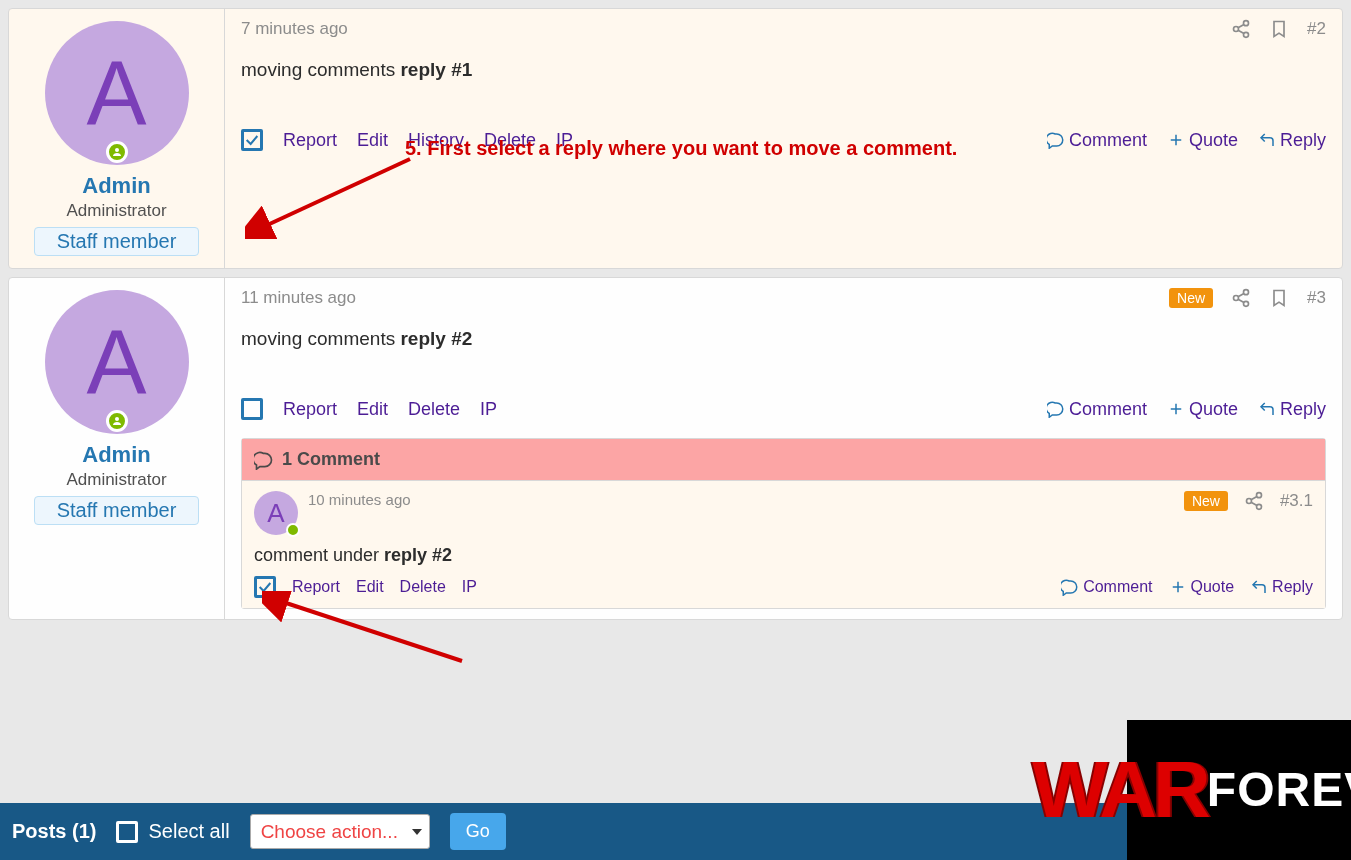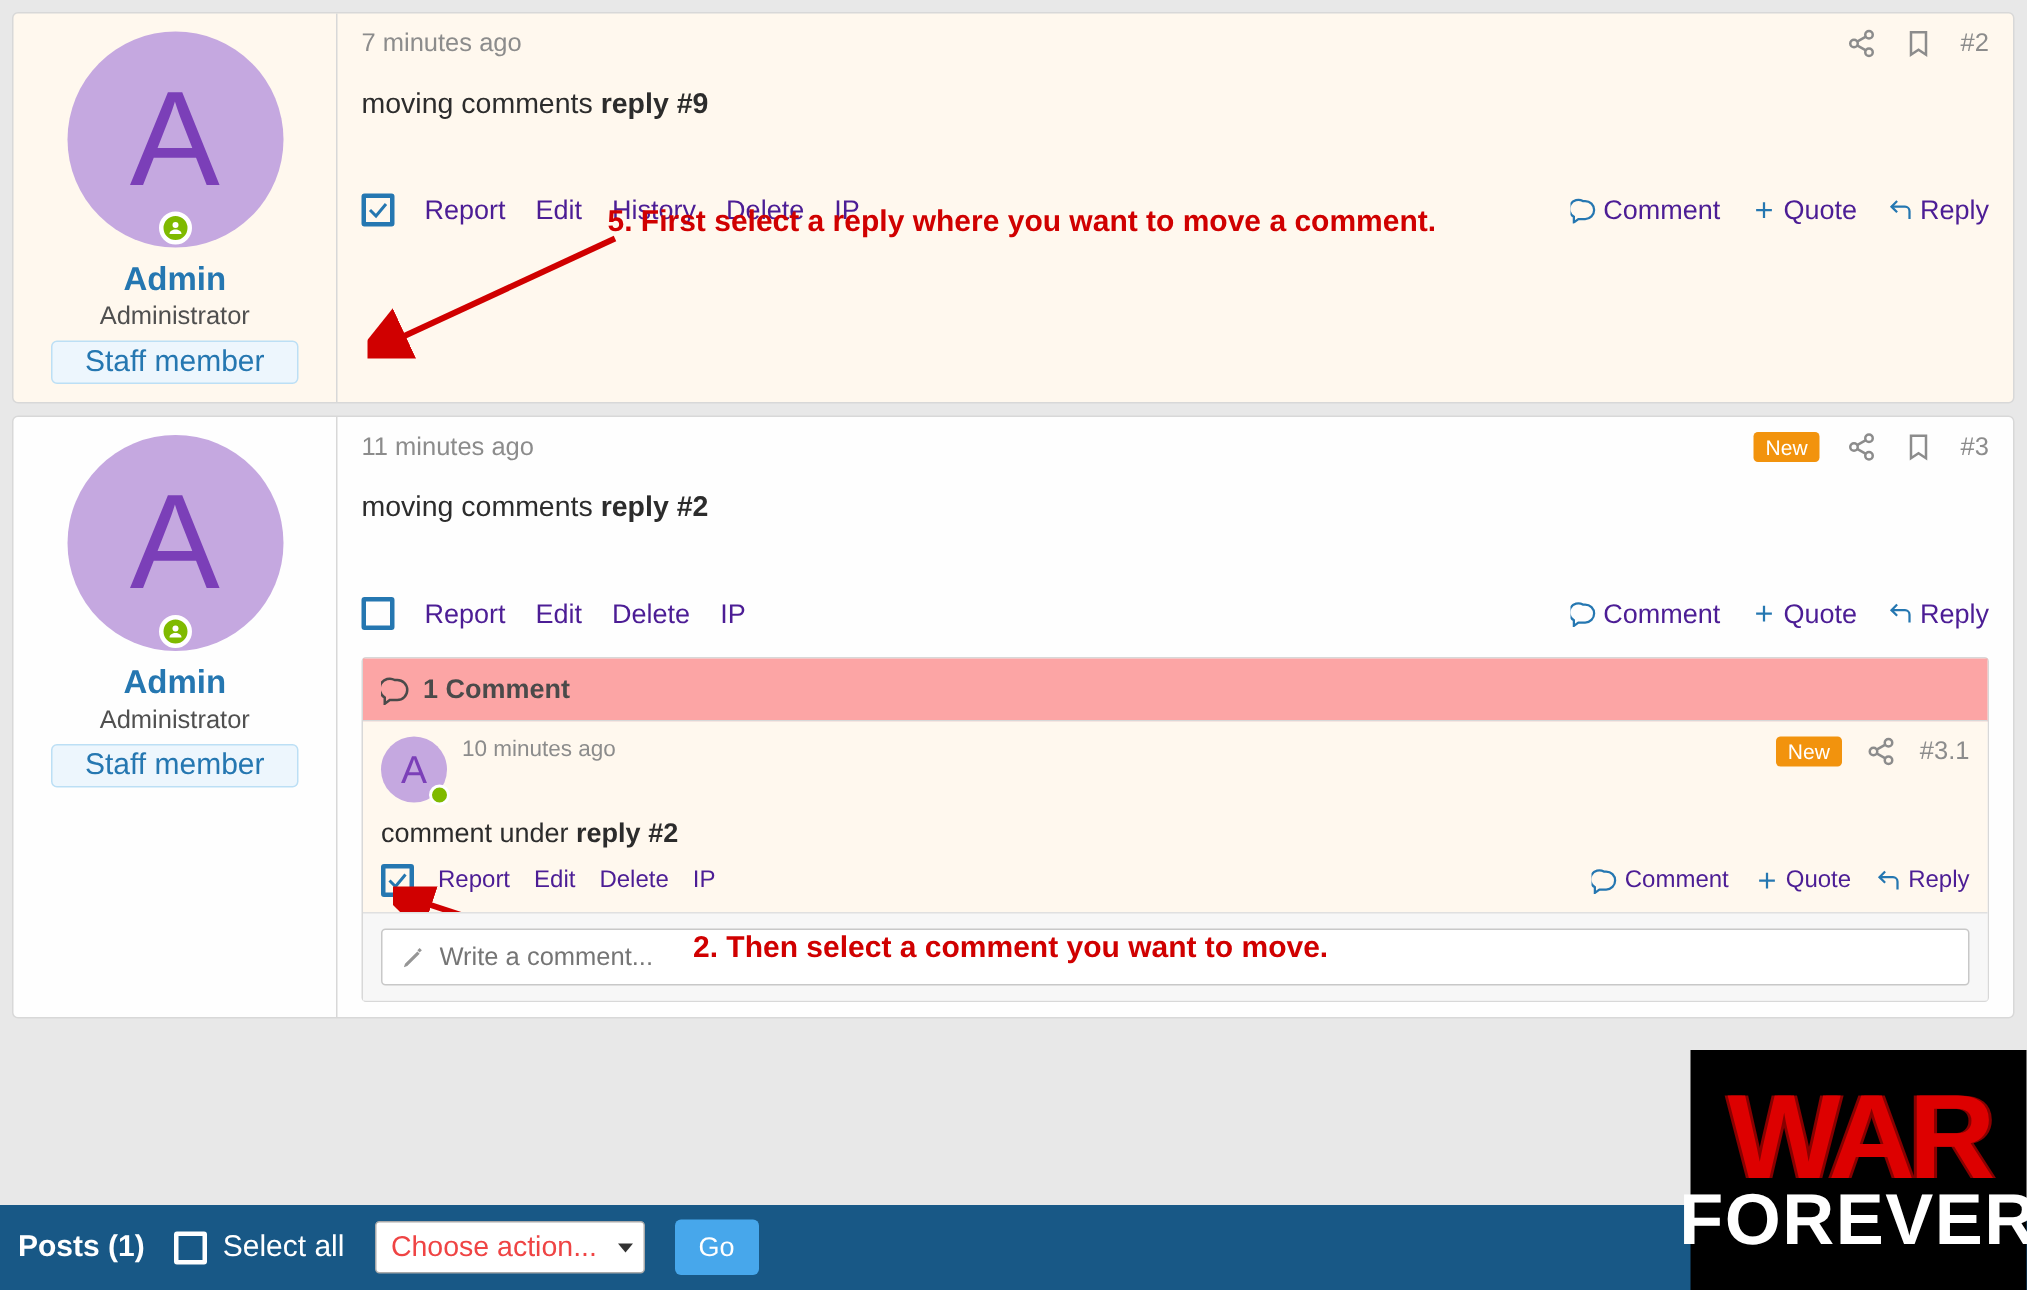--- a/index.html
+++ b/index.html
@@ -54,21 +54,21 @@
 .comment-input input { border: none; outline: none; font-size: 17px; flex: 1; color: #969696; font-style: normal; }
 .bottom-bar { position: fixed; bottom: 0; left: 0; right: 0; background: #185886; color: #fff; display: flex; align-items: center; padding: 10px 12px; gap: 20px; font-size: 20px; z-index: 100; }
 .bottom-bar .checkbox-white { width: 22px; height: 22px; border: 3px solid #fff; border-radius: 2px; cursor: pointer; }
 .posts-label { font-weight: 700; }
 .select-all { display: flex; align-items: center; gap: 10px; cursor: pointer; }
 select.action-select { font-size: 19px; padding: 6px 30px 6px 10px; border-radius: 3px; border: 1px solid #aaa; background: #fff; color: #ef4444; appearance: none; -webkit-appearance: none; position: relative; }
 .select-wrap { position: relative; display: inline-block; }
 .select-wrap::after { content: ''; position: absolute; right: 8px; top: 50%; transform: translateY(-50%); width: 0; height: 0; border-left: 5px solid transparent; border-right: 5px solid transparent; border-top: 6px solid #333; pointer-events: none; }
 .select-wrap::before { content: ''; position: absolute; right: 8px; top: 30%; width: 0; height: 0; border-left: 5px solid transparent; border-right: 5px solid transparent; border-bottom: 6px solid #333; pointer-events: none; }
 .go-btn { background: #47a7eb; color: #fff; border: none; padding: 8px 16px; border-radius: 4px; font-size: 18px; cursor: pointer; }
-.logo-ad { position: fixed; bottom: 0; right: 0; width: 224px; height: 160px; background: #000; z-index: 200; display: flex; flex-direction: column; align-items: center; justify-content: center; }
+.logo-ad { position: fixed; bottom: 0; right: 0; width: 224px; height: 140px; background: #000; z-index: 200; display: flex; flex-direction: row; align-items: center; justify-content: center; }
 .logo-war { font-family: Impact, 'Arial Black', sans-serif; font-size: 80px; font-weight: 900; color: #d00; letter-spacing: -4px; line-height: 0.85; text-shadow: 2px 0 #800, -2px 0 #800; }
 .logo-forever { font-family: Impact, 'Arial Black', sans-serif; font-size: 48px; font-weight: 900; color: #fff; letter-spacing: 1px; line-height: 0.9; }
 </style>
 </head>
 <body>
 
 <div class="container">
 
 <article class="post selected">
   <div class="post-user">
@@ -96,21 +96,21 @@
                 <line x1="8.5" y1="10.5" x2="15.5" y2="6.5"></line>
                 <line x1="8.5" y1="13.5" x2="15.5" y2="17.5"></line>
               </svg></span>
         <span class="attr-icon"><svg viewBox="0 0 24 24">
                 <path d="M6 3h12v18l-6-4-6 4z"></path>
               </svg></span>
         <a class="postnum">#2</a>
       </div>
     </div>
     <div class="post-body">
-      <span>moving comments </span><b>reply #9</b>
+      <span>moving comments </span><b>reply #1</b>
     </div>
     <div class="annotation" style="left:180px; top:128px;">5. First select a reply where you want to move a comment.</div>
     <svg class="arrow-svg" style="left:20px; top:140px; width:180px; height:90px;" viewBox="0 0 180 90">
           <defs>
             <marker id="ah1" markerWidth="10" markerHeight="10" refX="2" refY="5" orient="auto">
               <path d="M0,0 L10,5 L0,10 z" fill="#d00000"></path>
             </marker>
           </defs>
           <line x1="165" y1="10" x2="18" y2="78" stroke="#d00000" stroke-width="4" marker-end="url(#ah1)"></line>
         </svg>
@@ -289,29 +289,20 @@
         </div>
         <svg class="arrow-svg" style="left:20px; top:110px; width:210px; height:80px;" viewBox="0 0 210 80">
               <defs>
                 <marker id="ah2" markerWidth="10" markerHeight="10" refX="2" refY="5" orient="auto">
                   <path d="M0,0 L10,5 L0,10 z" fill="#d00000"></path>
                 </marker>
               </defs>
               <line x1="200" y1="70" x2="18" y2="10" stroke="#d00000" stroke-width="4" marker-end="url(#ah2)"></line>
             </svg>
       </div>
-      <div class="comment-input-wrap" style="position:relative;">
-        <div class="comment-input">
-          <svg viewBox="0 0 24 24">
-                <path d="M3 21l3-1 11-11-2-2L4 18l-1 3zM15 6l2 2 2-2-2-2-2 2z"></path>
-              </svg>
-          <input type="text" placeholder="Write a comment..." style="">
-        </div>
-        <div class="annotation" style="left:220px; top:12px;">2. Then select a comment you want to move.</div>
-      </div>
     </div>
   </div>
 </article>
 
 </div>
 
 <div class="bottom-bar">
   <span class="posts-label">Posts (1)</span>
   <label class="select-all">
     <span class="checkbox-white"></span>

